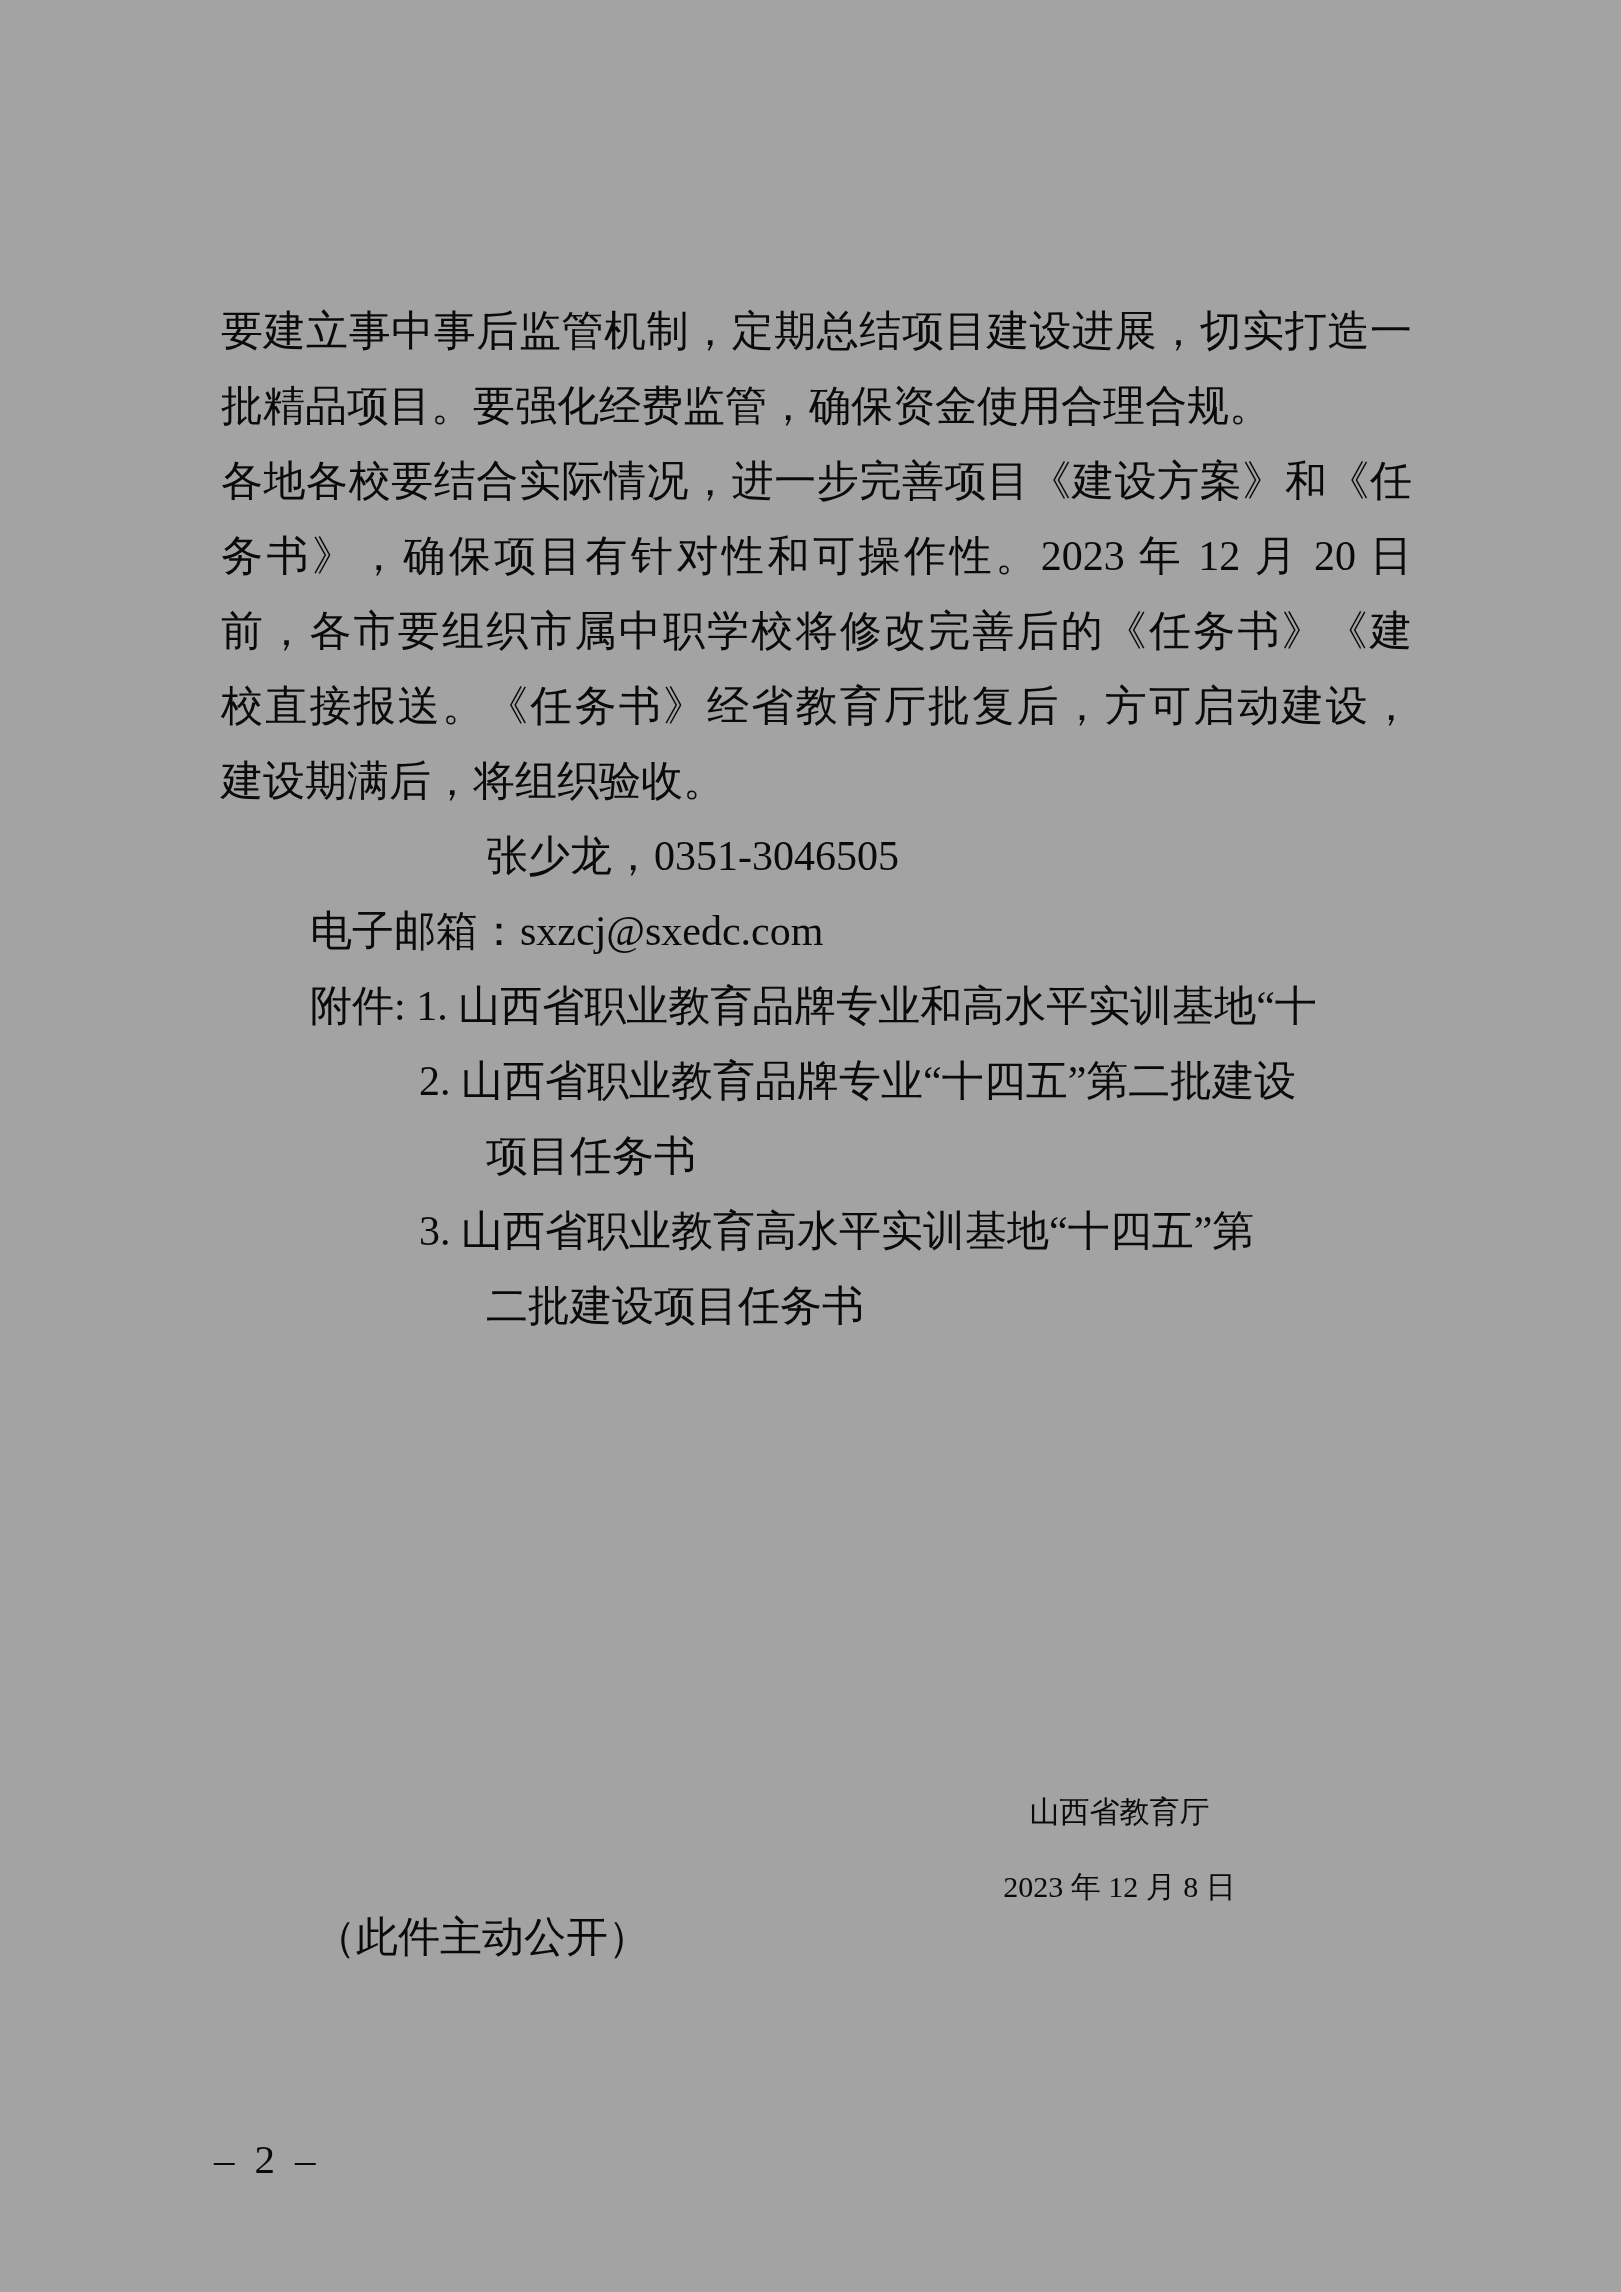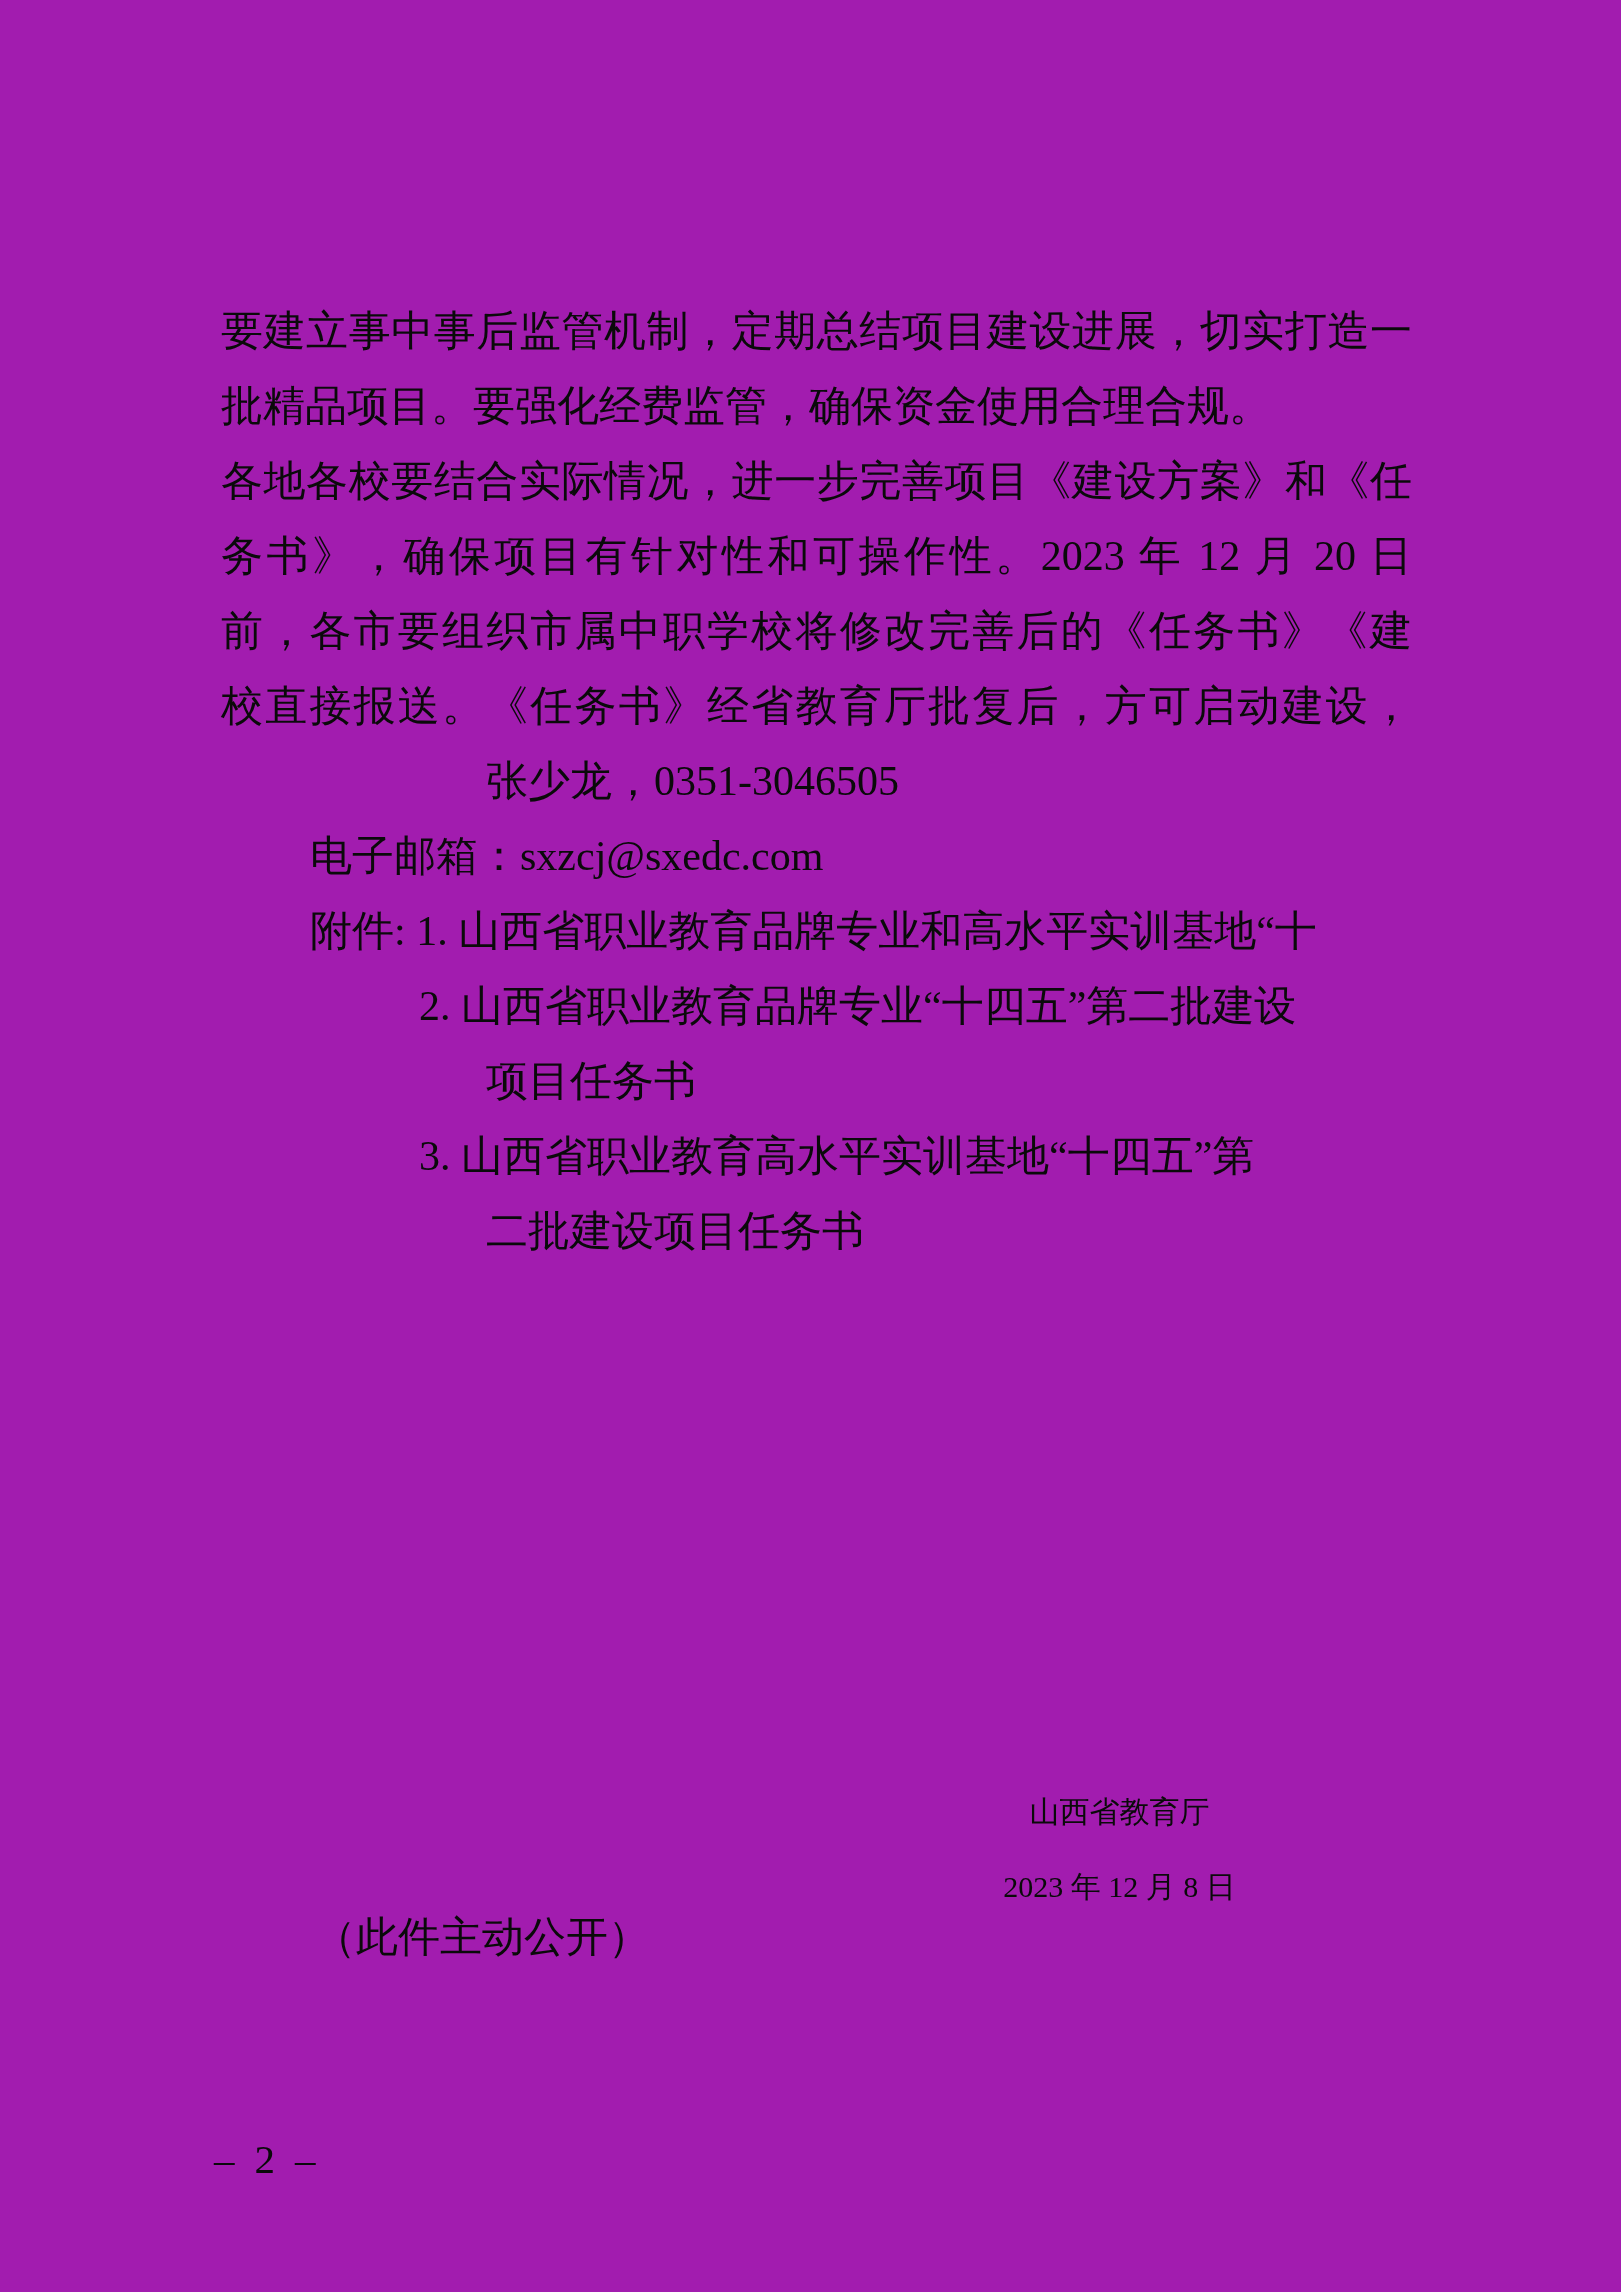--- a/index.html
+++ b/index.html
@@ -5,21 +5,21 @@
   html, body {
     margin: 0;
     padding: 0;
     background: #e8e8e8;
   }
   .page {
     position: relative;
     width: 1621px;
     height: 2293px;
     margin: 0 auto;
-    background: #a21caf;
+    background: #a3a3a3;
     color: #0a0a0a;
     font-family: "Liberation Serif", "DejaVu Serif", serif;
     overflow: hidden;
   }
   .body-text {
     position: absolute;
     left: 221px;
     top: 294px;
     width: 1191px;
     font-size: 42px;
@@ -69,20 +69,21 @@
 
 <div class="page">
 
   <div class="body-text">
     <div class="line justify">要建立事中事后监管机制，定期总结项目建设进展，切实打造一</div>
     <div class="line">批精品项目。要强化经费监管，确保资金使用合理合规。</div>
     <div class="line justify">各地各校要结合实际情况，进一步完善项目《建设方案》和《任</div>
     <div class="line justify">务书》，确保项目有针对性和可操作性。2023 年 12 月 20 日</div>
     <div class="line justify">前，各市要组织市属中职学校将修改完善后的《任务书》《建</div>
     <div class="line justify">校直接报送。《任务书》经省教育厅批复后，方可启动建设，</div>
+    <div class="line">建设期满后，将组织验收。</div>
     <div class="line ind-sub">张少龙，0351-3046505</div>
     <div class="line ind2">电子邮箱：sxzcj@sxedc.com</div>
     <div class="line ind2">附件: 1. 山西省职业教育品牌专业和高水平实训基地“十</div>
     <div class="line ind-num">2. 山西省职业教育品牌专业“十四五”第二批建设</div>
     <div class="line ind-sub">项目任务书</div>
     <div class="line ind-num">3. 山西省职业教育高水平实训基地“十四五”第</div>
     <div class="line ind-sub">二批建设项目任务书</div>
   </div>
 
   <div class="signature">

